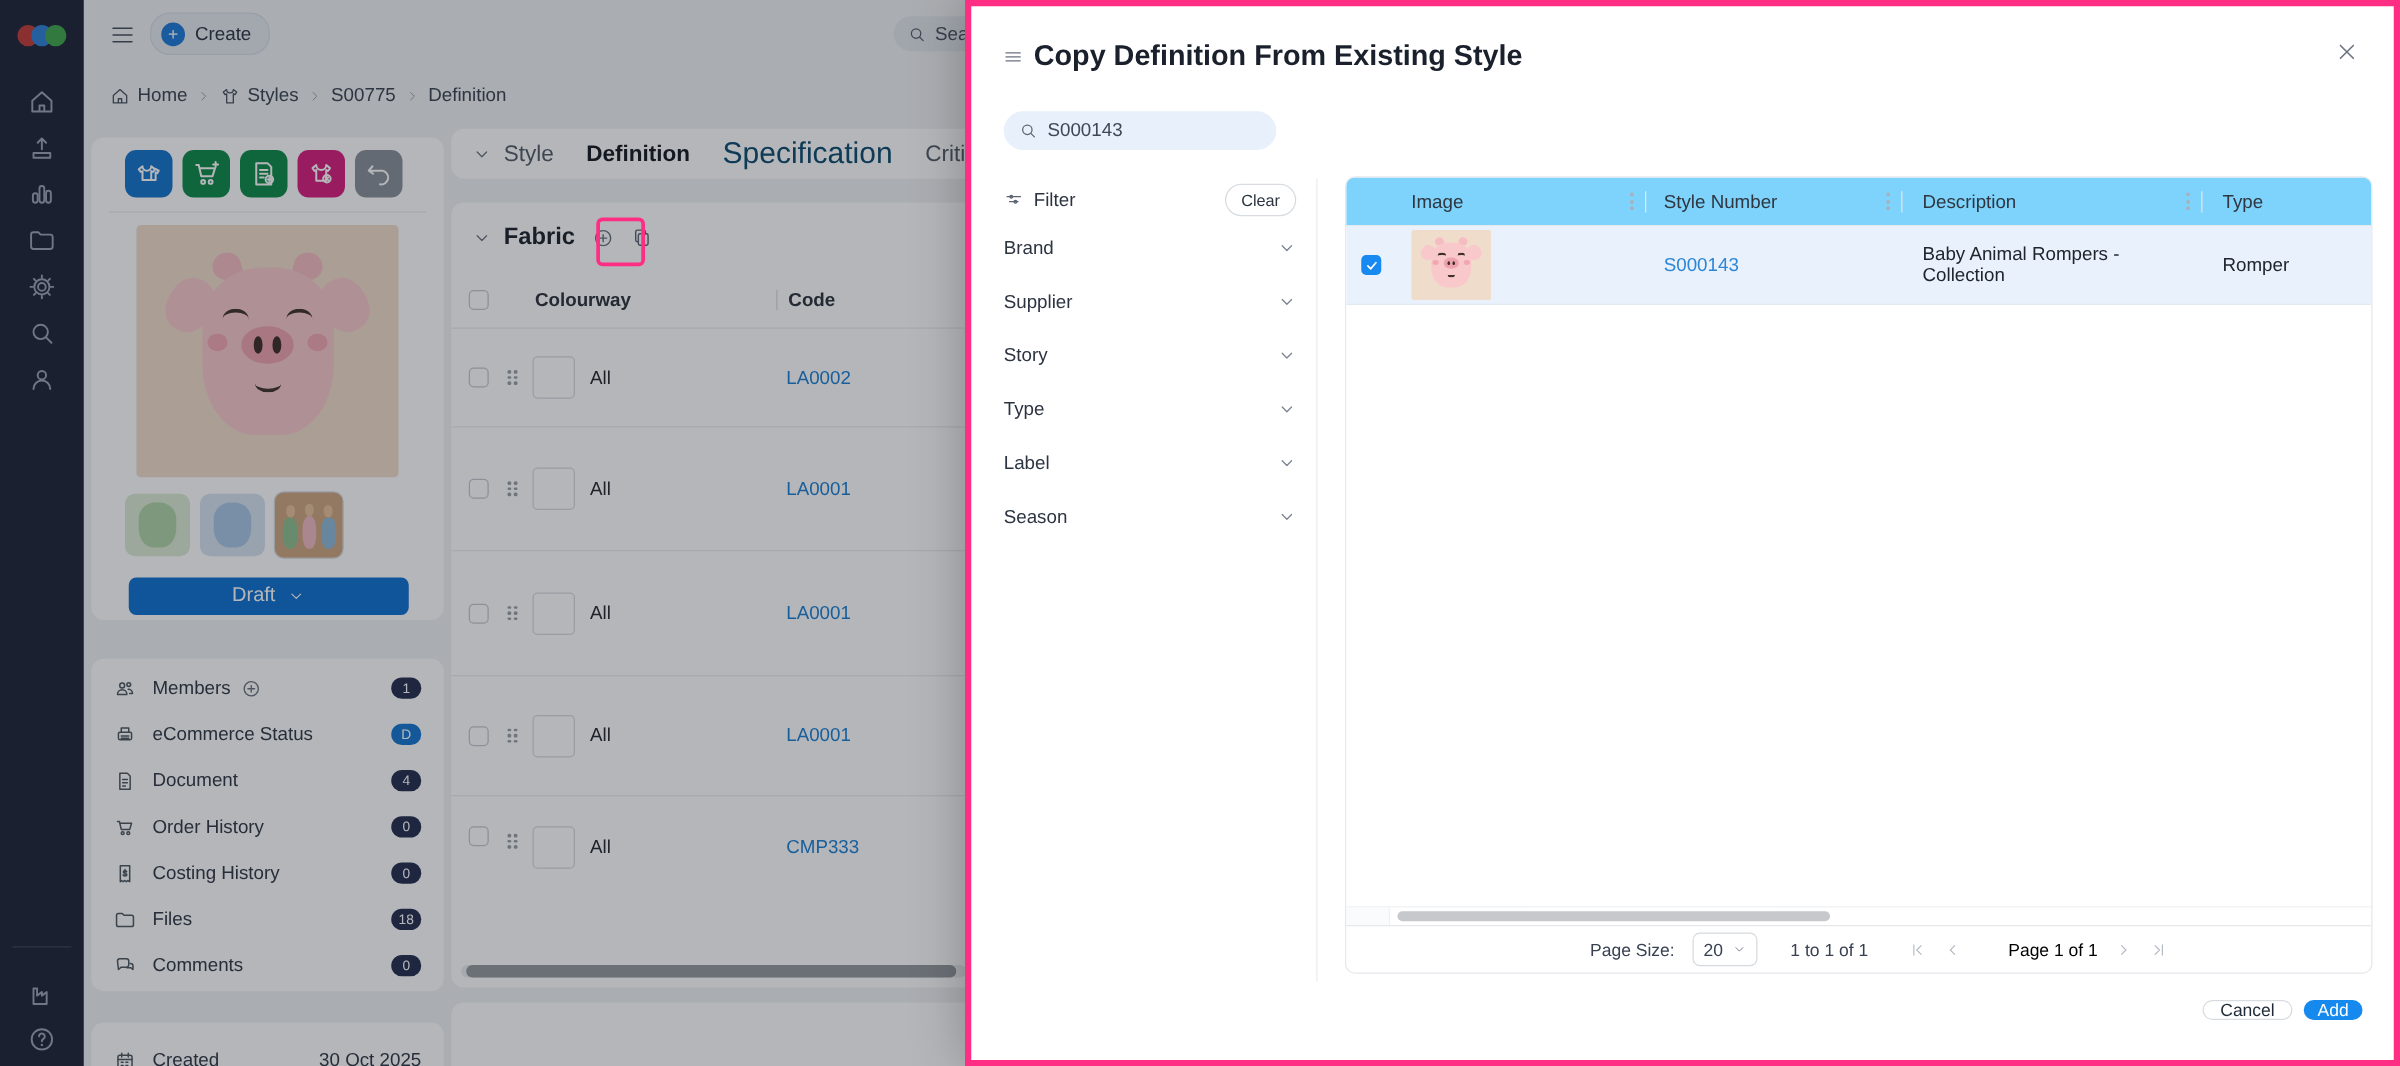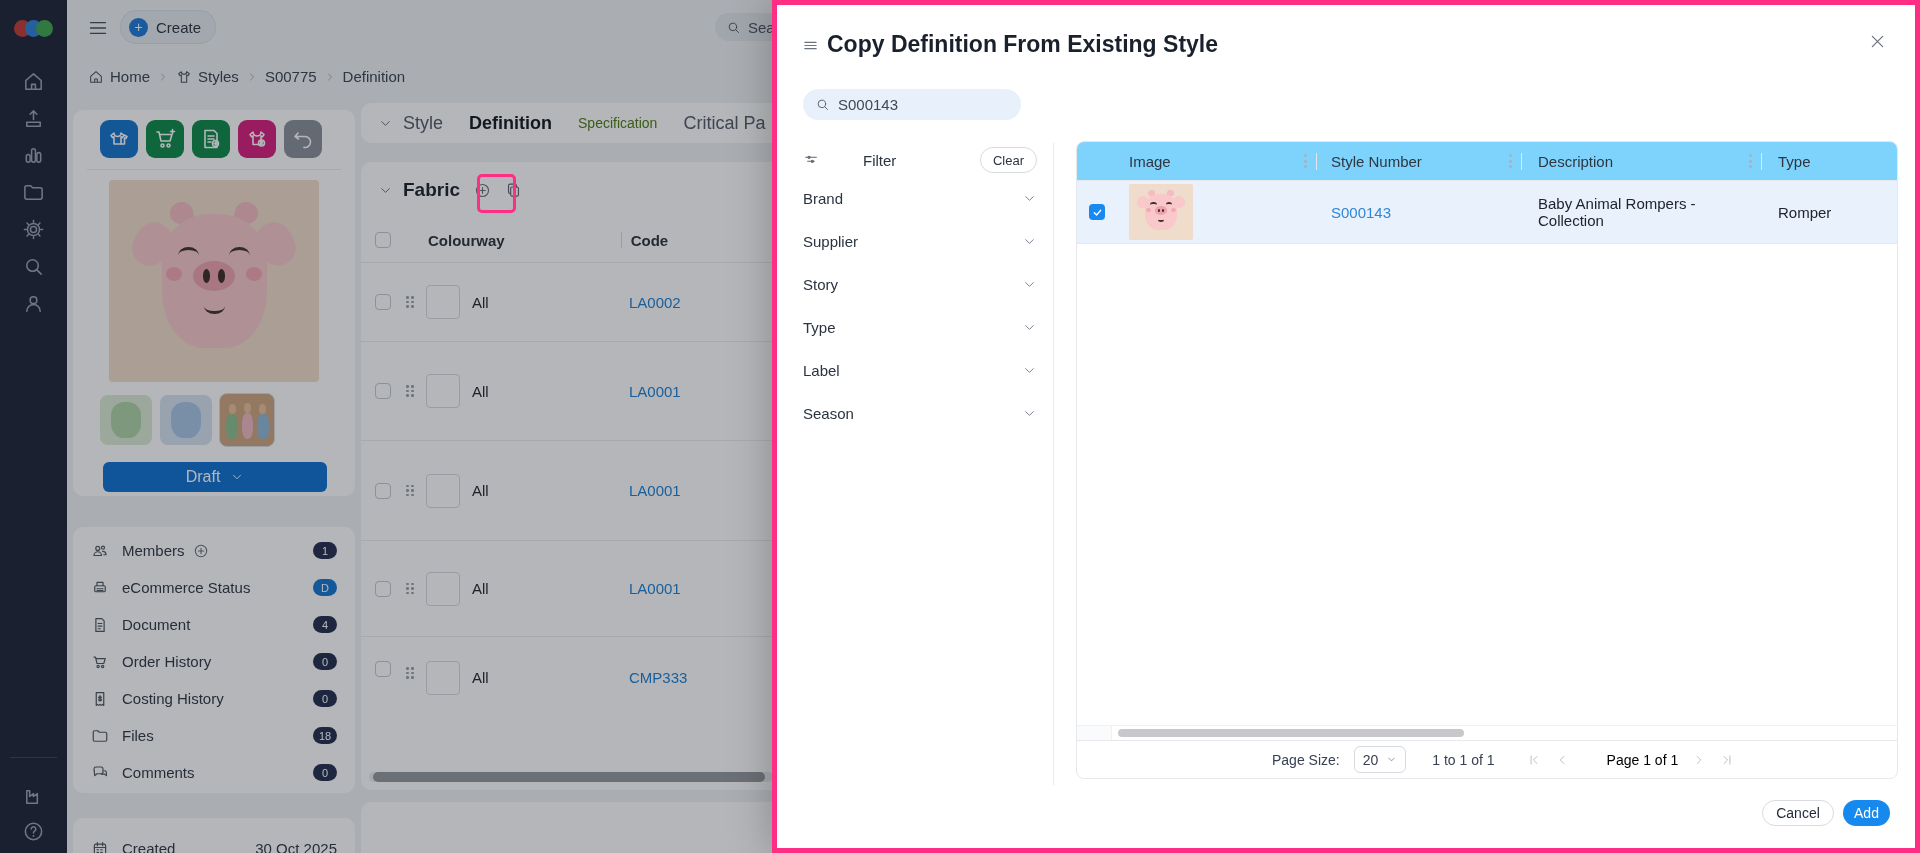--- a/index.html
+++ b/index.html
@@ -45,21 +45,21 @@
   .mtable{border:1px solid #e6e8eb;border-radius:8px;box-sizing:border-box;overflow:hidden;background:#fff;display:flex;flex-direction:column;}
   .mth{display:flex;align-items:center;height:38px;border-bottom:1px solid #e6e8eb;background:#7dd3fc;}
   .mth .cell,.mtr .cell{display:flex;align-items:center;box-sizing:border-box;height:100%;}
   .hlabel{font-size:15px;color:#2f3640;font-weight:500;}
   .kebab{margin-left:auto;display:flex;flex-direction:column;gap:2.5px;padding-right:9px;}
   .kebab i{width:3px;height:3px;border-radius:50%;background:#aab0b9;}
   .cdiv{width:1px;height:17px;background:#e3e6ea;}
   .mtr{display:flex;align-items:center;height:62px;background:#e9f2fc;border-bottom:1px solid #e1e9f2;}
   .mcheck{width:16px;height:16px;border-radius:4px;background:#1789f0;display:flex;align-items:center;justify-content:center;}
   .pgbtn{color:#b4bac3;}
-  .btn-pill{height:26px;border-radius:15px;display:flex;align-items:center;justify-content:center;font-size:14px;box-sizing:border-box;}
+  .btn-pill{height:16px;border-radius:15px;display:flex;align-items:center;justify-content:center;font-size:14px;box-sizing:border-box;}
 
   
   .pig{position:relative;width:100%;height:100%;background:#f0dccb;overflow:hidden;}
   .pig i{position:absolute;}
   .pig .torso{left:25%;top:17%;width:50%;height:66%;background:#f8c8cb;border-radius:46% 46% 40% 40%/34% 34% 42% 42%;}
   .pig .sl{top:21%;width:17%;height:22%;background:#f8c8cb;border-radius:45%;}
   .pig .sl.l{left:12%;transform:rotate(30deg);}
   .pig .sl.r{right:12%;transform:rotate(-30deg);}
   .pig .ear{top:11%;width:11%;height:11%;background:#f5bcc2;border-radius:60% 60% 25% 60%;}
   .pig .ear.l{left:29%;transform:rotate(-15deg);}
@@ -479,21 +479,21 @@
   </div>
 
   <div class="abs card flex" style="left:361px;top:103px;width:420px;height:40px;padding-left:17px;box-sizing:border-box;">
     <span style="color:#6a727c;display:flex;margin-right:10px;">
         <svg width="15" height="15">
           <use href="#s-chevd"></use>
         </svg>
       </span>
     <span style="font-size:18px;color:#515a66;margin-right:26px;">Style</span>
     <span style="font-size:18px;color:#14181f;font-weight:700;margin-right:26px;">Definition</span>
-    <span style="font-size:14px;color:#4d7c0f;margin-right:26px;">Specification</span>
+    <span style="font-size:24px;color:#0c4a6e;margin-right:26px;">Specification</span>
     <span style="font-size:18px;color:#515a66;white-space:nowrap;">Critical Pa</span>
   </div>
 
   <div class="abs card" style="left:361px;top:162px;width:420px;height:628px;">
     <div class="flex" style="height:56px;padding-left:17px;">
       <span style="color:#6a727c;display:flex;margin-right:10px;">
           <svg width="15" height="15">
             <use href="#s-chevd"></use>
           </svg>
         </span>
@@ -619,21 +619,21 @@
       <span>S000143</span>
     </div>
 
     <div class="abs flex" style="left:26px;top:142px;width:234px;justify-content:space-between;">
       <span class="flex" style="gap:8px;">
         <span style="color:#5b6470;display:flex;">
             <svg width="16" height="16">
               <use href="#s-filter"></use>
             </svg>
           </span>
-        <span style="font-size:15px;color:#2b3440;margin-left:36px;">Filter</span>
+        <span style="font-size:15px;color:#2b3440;">Filter</span>
       </span>
       <span class="flex" style="height:24px;padding:0 12px;border:1px solid #d8dce1;border-radius:13px;font-size:13px;color:#2b3440;background:#fff;">Clear</span>
     </div>
     <div class="abs" style="left:26px;top:172px;width:234px;">
       <div class="facc">
           <span>Brand</span>
           <span style="color:#7a828e;display:flex;">
             <svg width="15" height="15">
               <use href="#s-chevd"></use>
             </svg>

